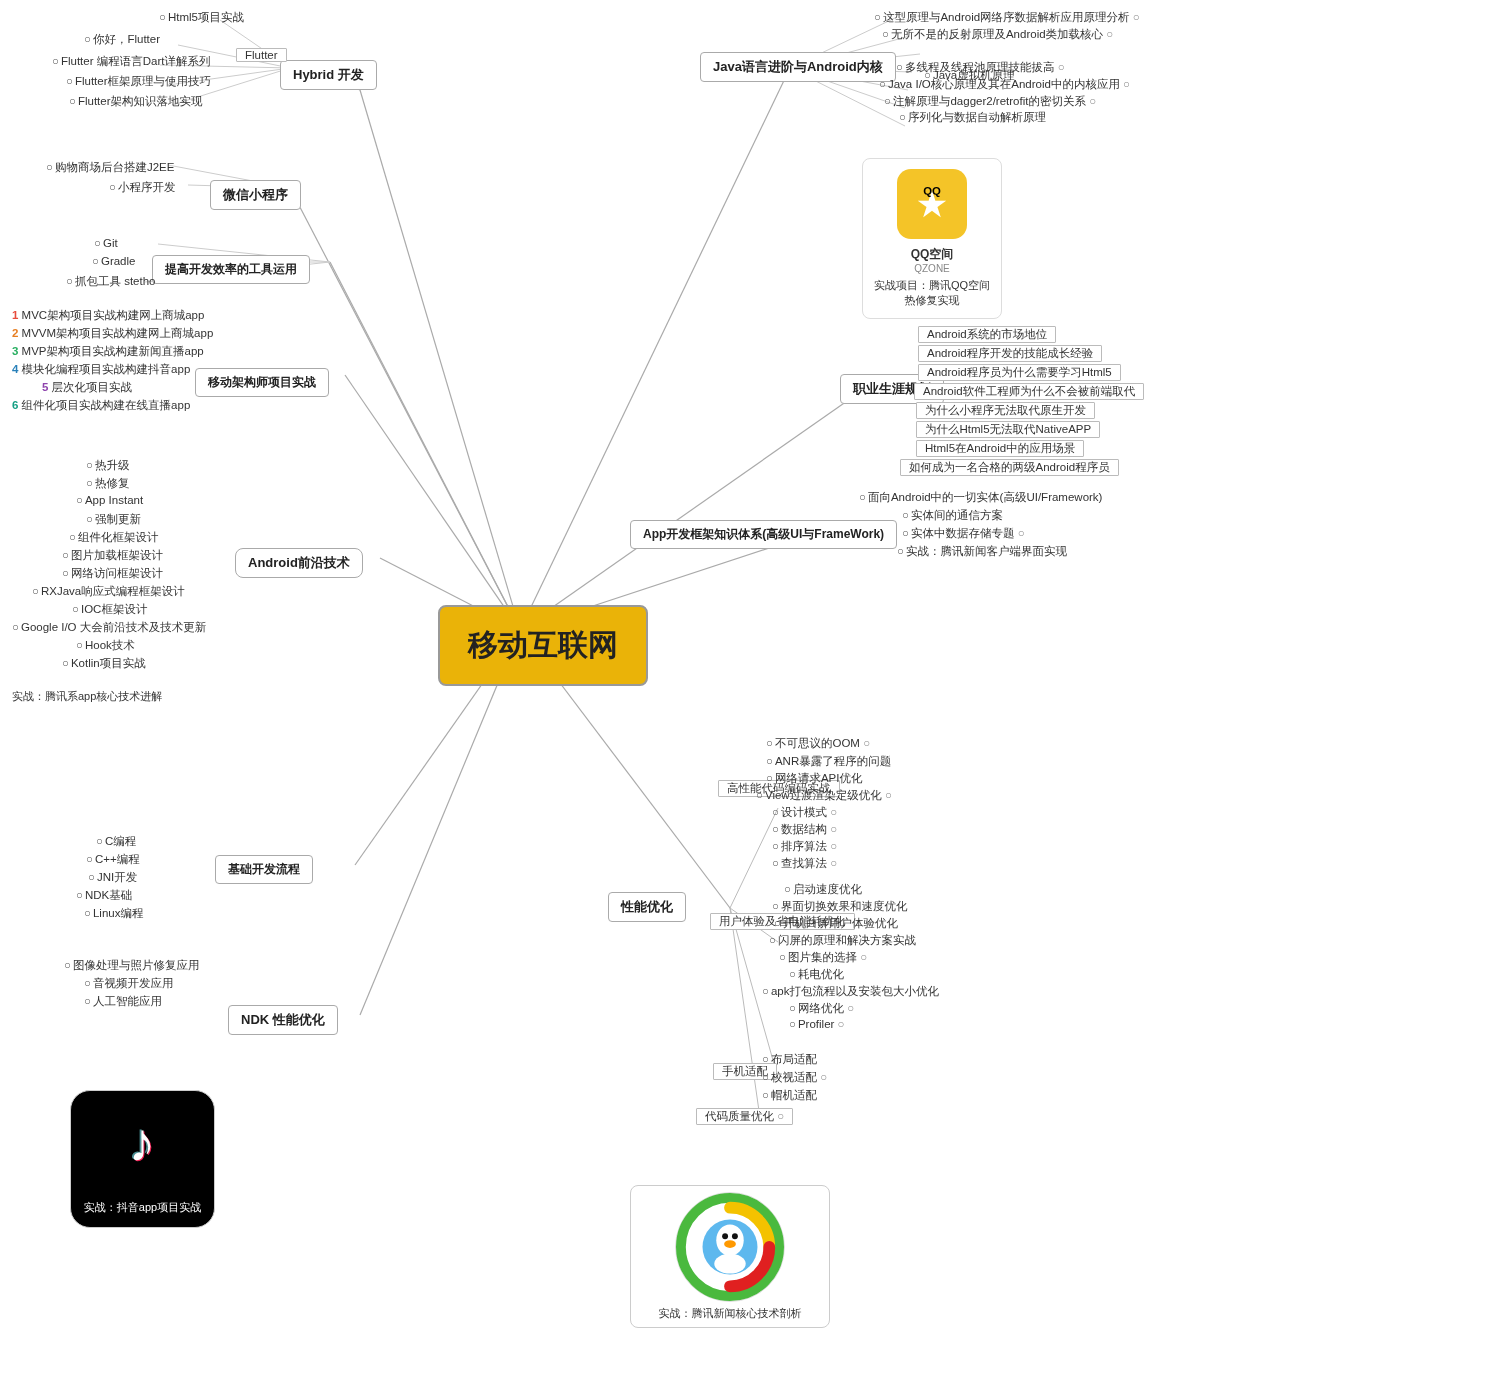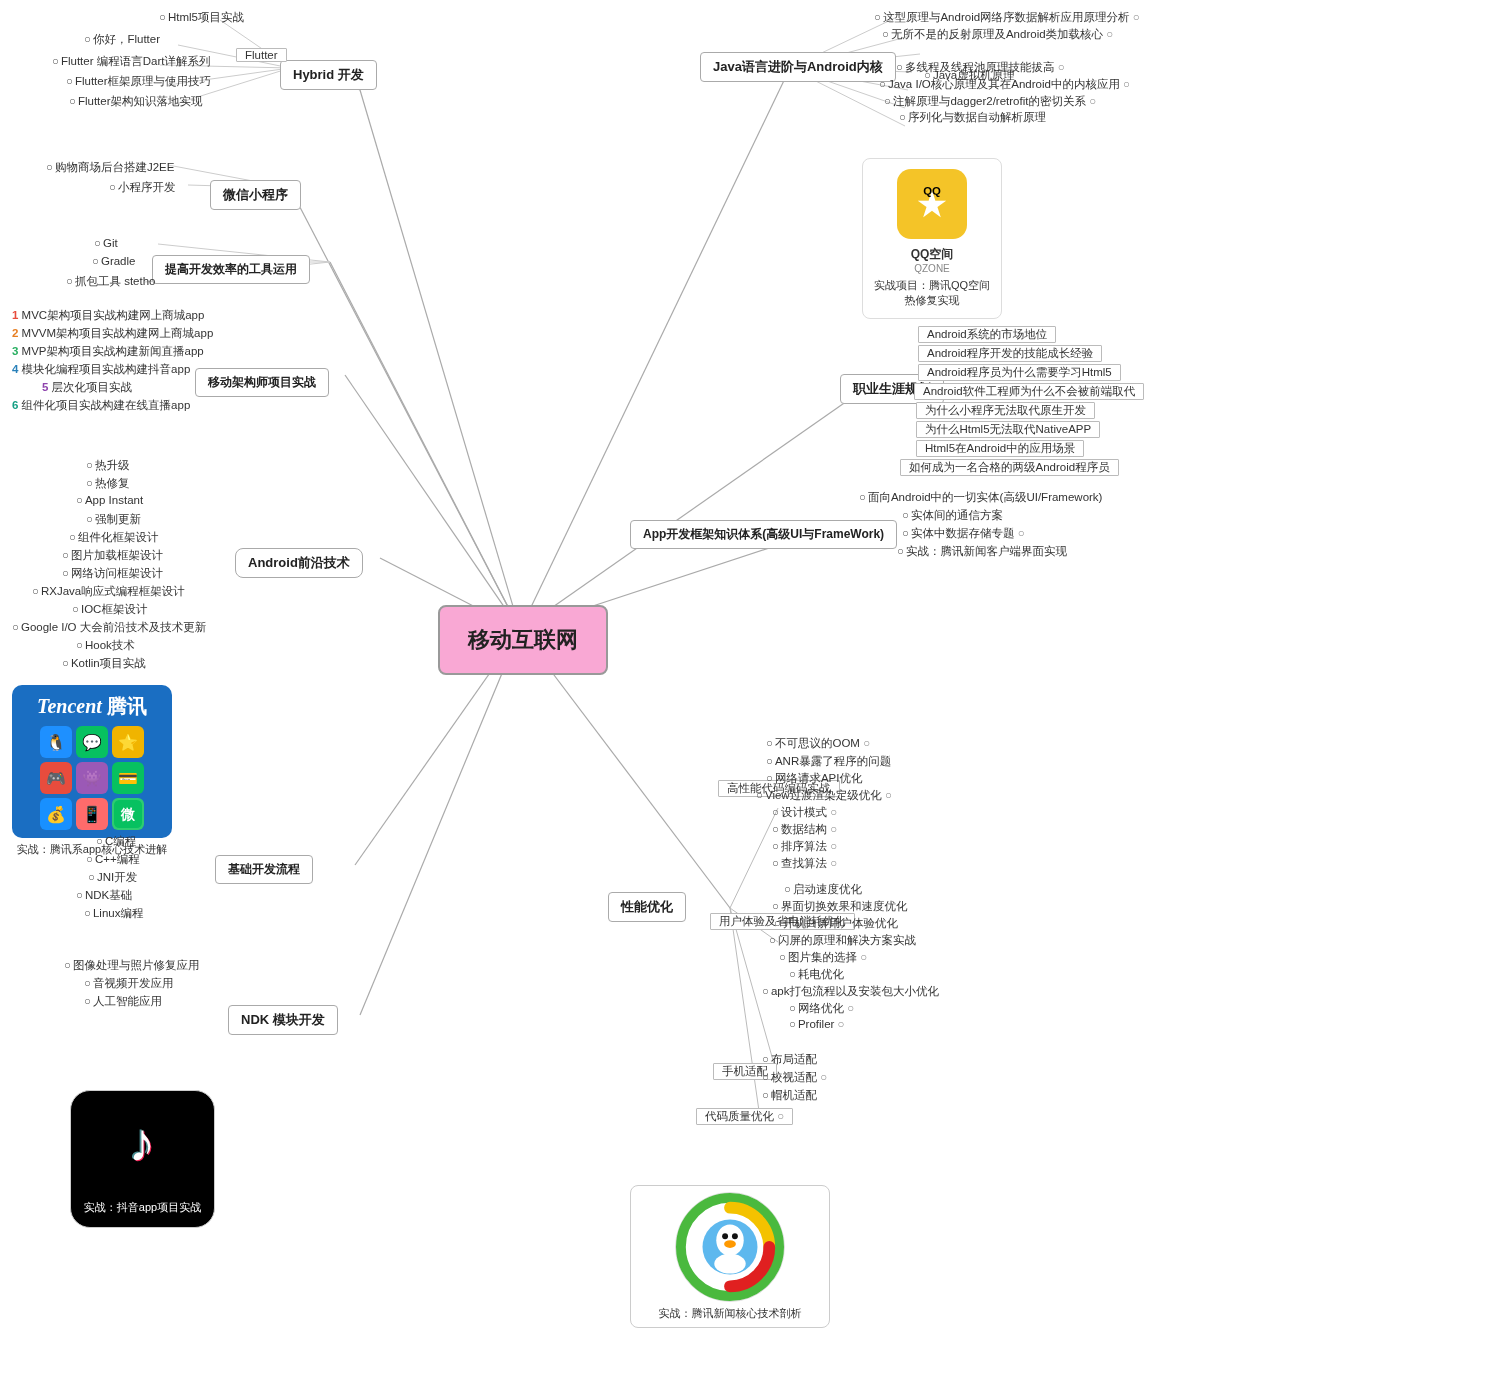--- a/index.html
+++ b/index.html
@@ -24,25 +24,25 @@
       height: 1394px;
       pointer-events: none;
       z-index: 0;
     }
     .node {
       position: absolute;
       z-index: 1;
       cursor: pointer;
     }
     .center-node {
-      background: #f9a8d4;
+      background: #eab308;
       border: 2px solid #999;
       border-radius: 8px;
       padding: 18px 28px;
-      font-size: 22px;
+      font-size: 30px;
       font-weight: bold;
       color: #222;
       white-space: nowrap;
     }
     .branch-node {
       background: #fff;
       border: 1.5px solid #aaa;
       border-radius: 4px;
       padding: 5px 12px;
       font-size: 13px;
@@ -367,54 +367,34 @@
   <div class="node leaf-node" style="left:65px; top:528px;"><span class="bullet">○</span>组件化框架设计</div>
   <div class="node leaf-node" style="left:58px; top:546px;"><span class="bullet">○</span>图片加载框架设计</div>
   <div class="node leaf-node" style="left:58px; top:564px;"><span class="bullet">○</span>网络访问框架设计</div>
   <div class="node leaf-node" style="left:28px; top:582px;"><span class="bullet">○</span>RXJava响应式编程框架设计</div>
   <div class="node leaf-node" style="left:68px; top:600px;"><span class="bullet">○</span>IOC框架设计</div>
   <div class="node leaf-node" style="left:8px; top:618px;"><span class="bullet">○</span>Google I/O 大会前沿技术及技术更新</div>
   <div class="node leaf-node" style="left:72px; top:636px;"><span class="bullet">○</span>Hook技术</div>
   <div class="node leaf-node" style="left:58px; top:654px;"><span class="bullet">○</span>Kotlin项目实战</div>
 
   <div class="node" style="left:12px; top:685px;">
-    <div class="tencent-box">
-      <span style="font-family:serif; font-style:italic; font-size:20px; color:#fff;">Tencent</span>
-      <span style="font-size:20px; font-weight:900; color:#fff;"> 腾讯</span>
-      <div class="tencent-icons">
-        <div class="tencent-icon-item" style="background:#1e90ff;">🐧</div>
-        <div class="tencent-icon-item" style="background:#07c160;">💬</div>
-        <div class="tencent-icon-item" style="background:#f0b400;">⭐</div>
-        <div class="tencent-icon-item" style="background:#e84c3d;">🎮</div>
-        <div class="tencent-icon-item" style="background:#9b59b6;">👾</div>
-        <div class="tencent-icon-item" style="background:#07c160;">💳</div>
-        <div class="tencent-icon-item" style="background:#1890ff;">💰</div>
-        <div class="tencent-icon-item" style="background:#ff6b6b;">📱</div>
-        <div class="tencent-icon-item" style="background:#2ecc71;">
-          <svg viewBox="0 0 32 32" width="28" height="28">
-            <rect width="32" height="32" rx="6" fill="#07c160"></rect>
-            <text x="16" y="22" font-size="16" text-anchor="middle" fill="#fff">微</text>
-          </svg>
-        </div>
-      </div>
-    </div>
     <div class="caption" style="font-size:11px; text-align:center; margin-top:4px;">实战：腾讯系app核心技术进解</div>
   </div>
 
   <div class="node branch-node" style="left:215px; top:855px; font-size:12px;">
     <span>基础开发流程</span>
   </div>
   <div class="node leaf-node" style="left:92px; top:832px;"><span class="bullet">○</span>C编程</div>
   <div class="node leaf-node" style="left:82px; top:850px;"><span class="bullet">○</span>C++编程</div>
   <div class="node leaf-node" style="left:84px; top:868px;"><span class="bullet">○</span>JNI开发</div>
   <div class="node leaf-node" style="left:72px; top:886px;"><span class="bullet">○</span>NDK基础</div>
   <div class="node leaf-node" style="left:80px; top:904px;"><span class="bullet">○</span>Linux编程</div>
 
   <div class="node branch-node" style="left:228px; top:1005px;">
-    <span>NDK 模块开发</span>
+    <span>NDK 性能优化</span>
   </div>
   <div class="node leaf-node" style="left:60px; top:956px;"><span class="bullet">○</span>图像处理与照片修复应用</div>
   <div class="node leaf-node" style="left:80px; top:974px;"><span class="bullet">○</span>音视频开发应用</div>
   <div class="node leaf-node" style="left:80px; top:992px;"><span class="bullet">○</span>人工智能应用</div>
 
   <div class="node image-node" style="left:70px; top:1090px; width:145px; background:#000; border-radius:20px; padding:12px;">
     <div style="text-align:center;">
       <svg viewBox="0 0 100 100" width="90" height="90">
         <rect width="100" height="100" rx="20" fill="#000"></rect>
 

